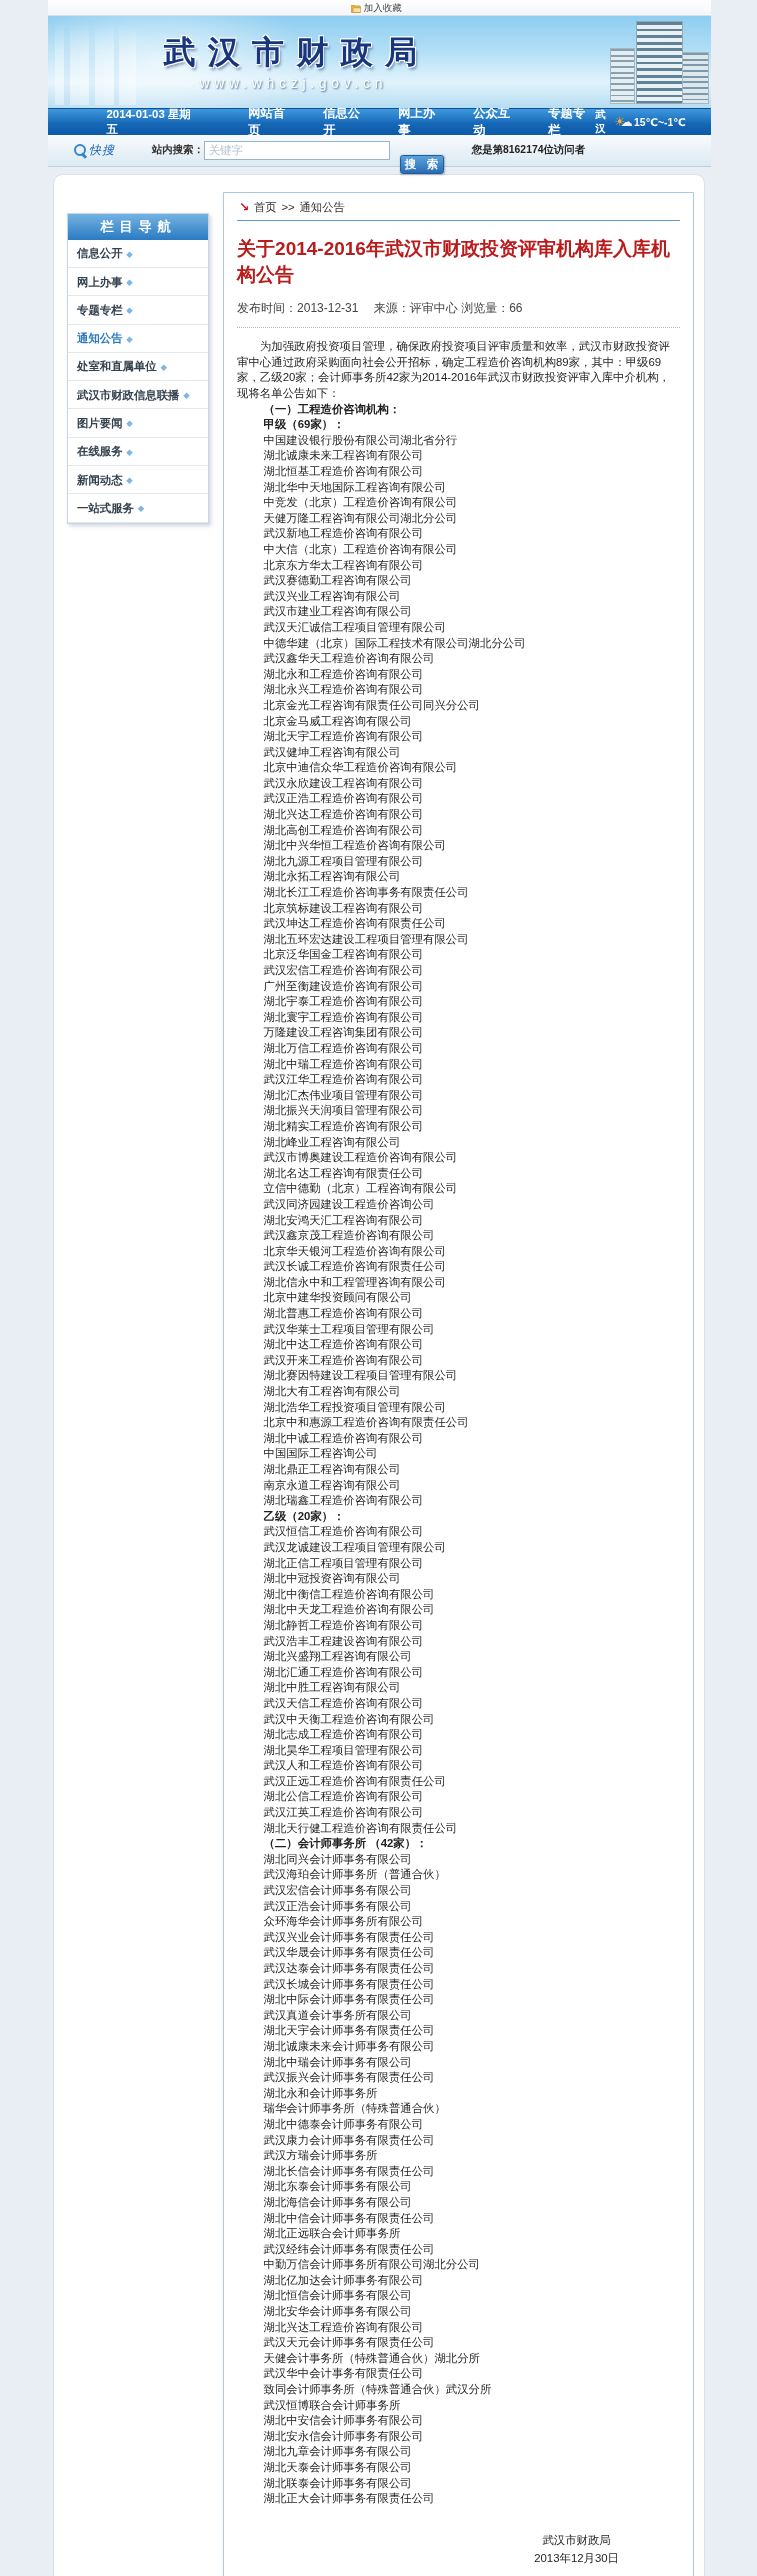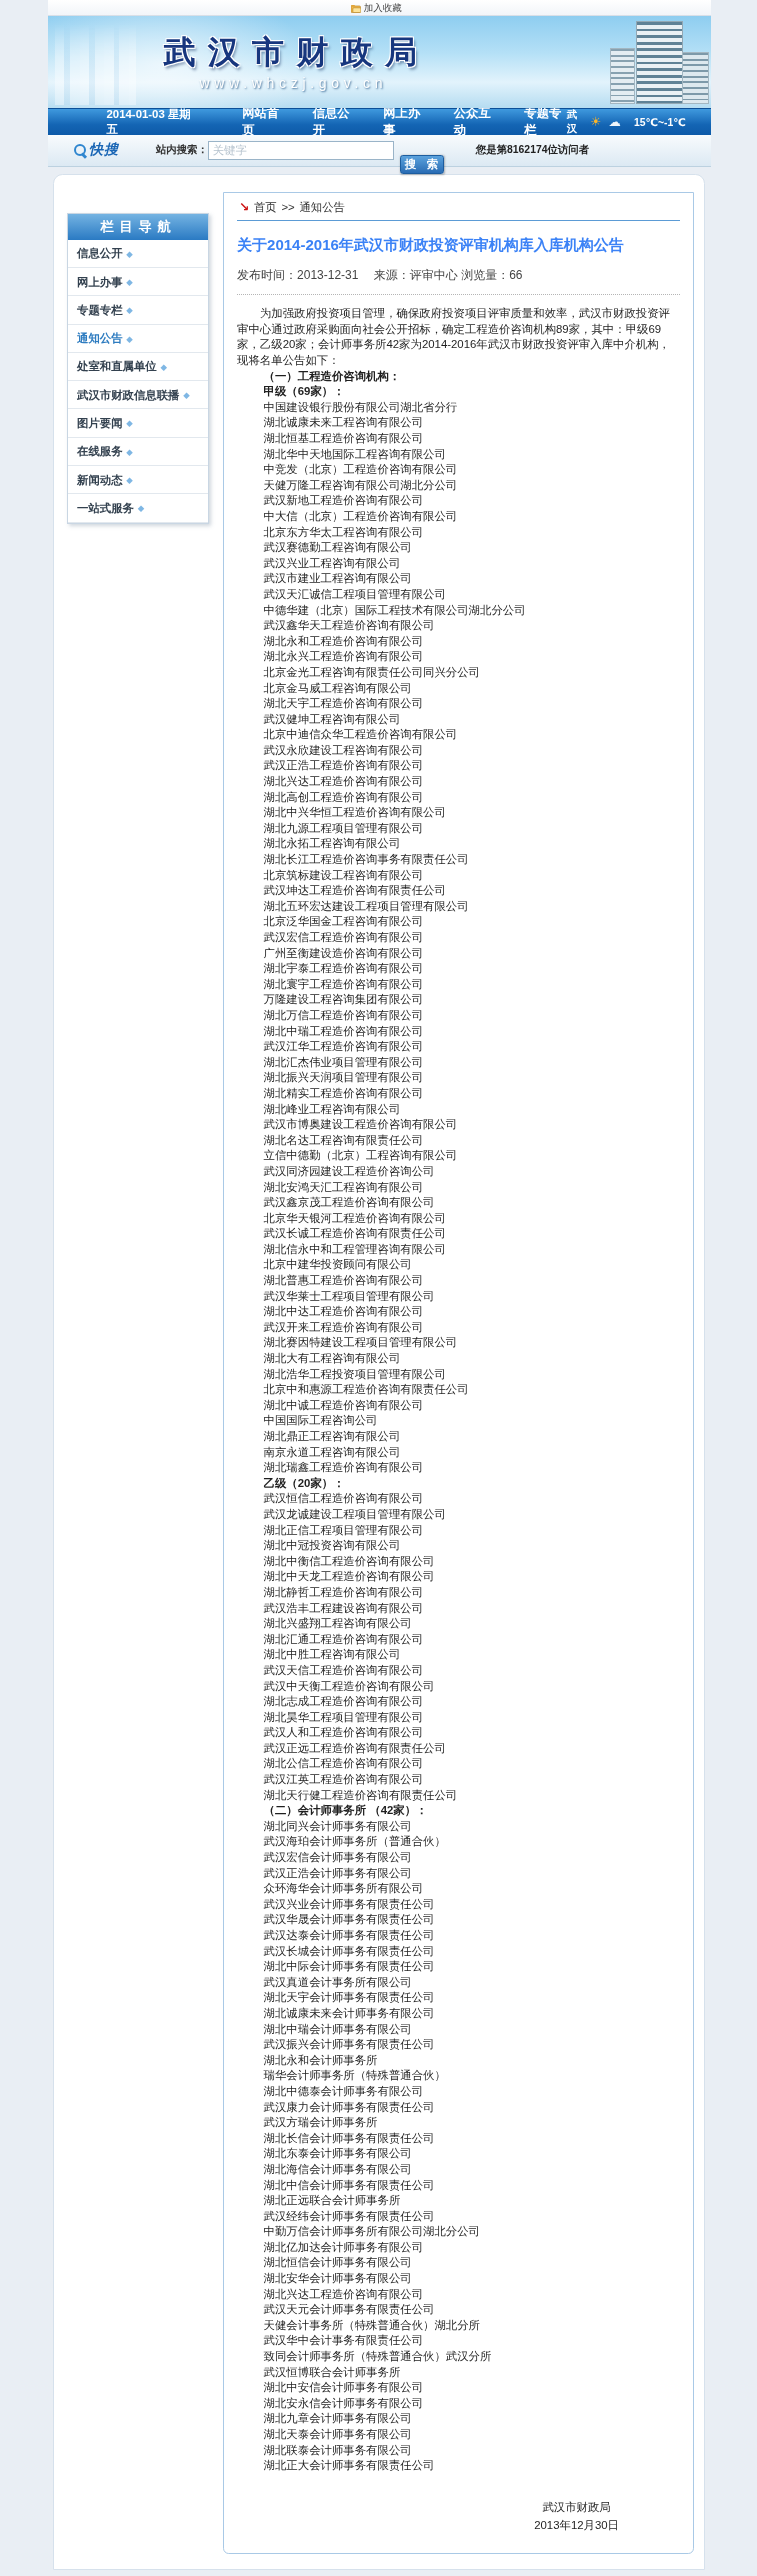--- a/index.html
+++ b/index.html
@@ -32,31 +32,31 @@
             background:repeating-linear-gradient(to bottom,#7d99a9 0 1.9px,#dde8ee 1.9px 5.7px); }
   .bld-wing-l { position:absolute; right:76px; top:32px; width:24.6px; height:56px; border:0.9px solid #a3b6c1;
             background:repeating-linear-gradient(to bottom,#87a1b0 0 1.9px,#e4edf2 1.9px 5.7px); }
 
   
   .navbar { height:26.5px; background:linear-gradient(#3f99de,#1465b4 60%,#0d5aa8);
             border-top:0.9px solid #0c4f97; display:flex; align-items:center; color:#fff; font-size:11.4px;justify-content:center; }
   .nav-date { margin-left:59px; font-weight:bold; }
   .nav-menu { display:flex; gap:28px; margin-left:49px; font-weight:bold; font-size:12.3px; }
   .nav-menu span { cursor:pointer; }
-  .nav-weather { margin-left:auto; margin-right:24.6px; display:flex; align-items:center; gap:13px; font-size:10.4px; font-weight:bold; }
+  .nav-weather { margin-left:auto; margin-right:24.6px; display:flex; align-items:center; gap:1px; font-size:10.4px; font-weight:bold; }
   .wx-sun { color:#ffb627; font-size:12.3px; }
   .wx-cloud { color:#eef5fb; font-size:12.3px; margin-left:-5.7px; }
 
   
   .searchbar { position:relative; height:32px; background:linear-gradient(#f8fbfd,#dcE9f3);
             border-bottom:0.9px solid #bcd1e0; display:flex; align-items:center; z-index:5; }
   .ks-logo { margin-left:26.5px; display:flex; align-items:center; gap:2.8px; }
   .ks-q { width:12.3px; height:12.3px; border:2.8px solid #2f86cf; border-radius:50%; position:relative; }
   .ks-q:after { content:""; position:absolute; right:-2.8px; bottom:-2.8px; width:5.7px; height:2.8px; background:#2f86cf; transform:rotate(45deg); }
-  .ks-text { font-size:14px; font-weight:bold; font-style:italic; color:#1a66b5; letter-spacing:0.9px; }
+  .ks-text { font-size:12px; font-weight:normal; font-style:italic; color:#1a66b5; letter-spacing:0.9px; }
   .search-label { margin-left:21px; font-size:10.4px; font-weight:bold; color:#333;padding-left:16px; }
   .search-input { width:186px; height:19px; border:0.9px solid #9ab4c8; background:#fff; font-size:10px; padding:0 3.8px; color:#333; }
   .search-input::placeholder { color:#b6c3ce; font-size:11.4px; }
   .search-btn { position:absolute; left:352px; top:20px; width:44px; height:19px; border:0.9px solid #1d5d9f; border-radius:2.8px;
             background:linear-gradient(#5aa2dd,#2a6cb4); color:#fff; font-size:11.4px; font-weight:bold;
             letter-spacing:3.8px; padding-left:3.8px; text-align:center; line-height:17px; cursor:pointer; box-shadow:0.9px 0.9px 1.9px rgba(0,0,0,.25); }
   .visitor { margin-left:82px; font-size:10.4px; font-weight:bold; color:#222; }
 
   
   .panel { position:relative; margin:7.6px 5.7px 0; background:#fff; border:0.9px solid #d6e1ec; border-radius:9.5px 9.5px 0 0;
@@ -69,21 +69,21 @@
   .side-item { display:flex; align-items:center; padding:6.6px 3.8px 5.7px 8.5px; border-bottom:0.9px solid #e2e8ee;
            font-size:11.4px; font-weight:bold; color:#33414f; cursor:pointer; }
   .side-item .dmd { color:#7fb7e4; font-size:8.5px; margin-left:3.8px; }
   .side-item.active { color:#2e7cc0; }
 
   
   .content { flex:1; background:#fff; border:0.9px solid #a9c9e6; border-radius:0 0 5.7px 5.7px; padding:0 13.3px 13.3px; min-height:2178px; }
   .crumbrow { display:flex; align-items:center; gap:4.7px; padding:6.6px 1.9px 5.7px; font-size:11.4px; color:#333;
            border-bottom:0.9px solid #5b9bd5; }
   .crumb-arrow { color:#cc1111; font-weight:bold; font-size:12.3px; }
-  .art-title { margin:15px 0 9.5px; font-size:15px; font-weight:bold; color:#3b82f6; }
+  .art-title { margin:15px 0 9.5px; font-size:19px; font-weight:bold; color:#b91c1c; }
   .art-meta { font-size:12px; color:#444; padding-bottom:9.5px; border-bottom:0.9px dotted #b5b5b5; margin-bottom:11.4px;margin-top:12px; }
   .art-body { font-size:11.4px; line-height:15.6px; color:#1f1f1f; }
   .intro { text-indent:2em; }
   .sec-head, .grp-head { font-weight:bold; padding-left:26.5px; }
   .company { padding-left:26.5px; }
   .signature { margin:24.6px 61px 5.7px auto; width:fit-content; text-align:center; font-size:11.4px; line-height:18px; color:#1f1f1f; }
 </style>
 </head>
 <body>
 

